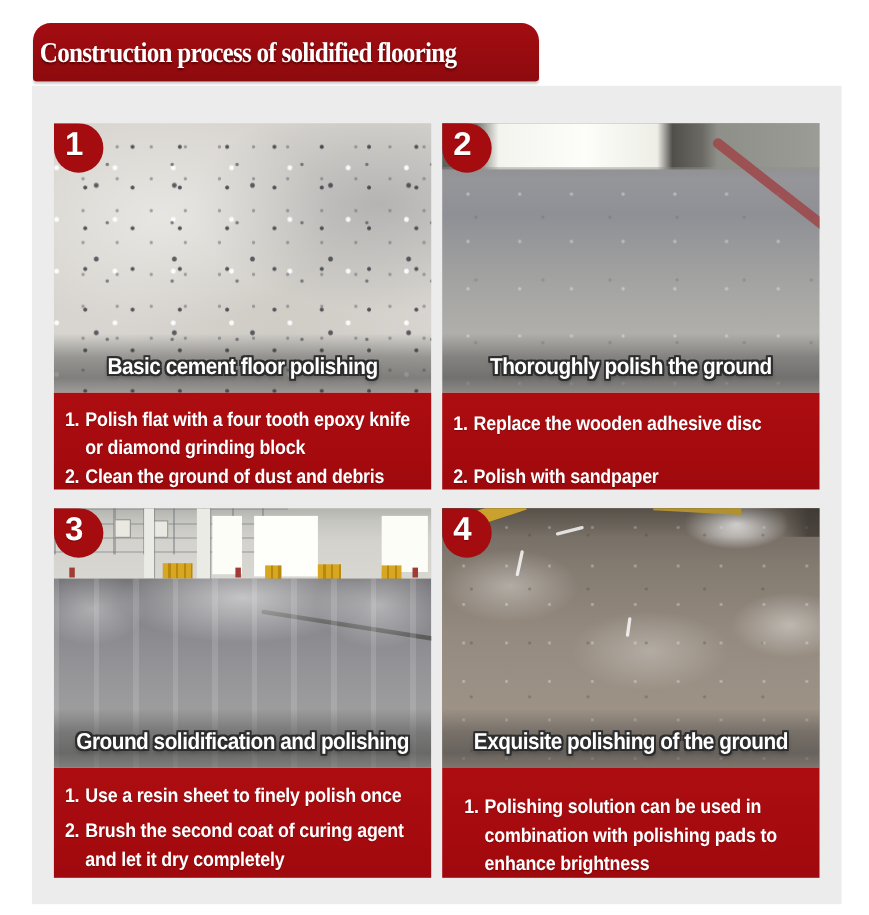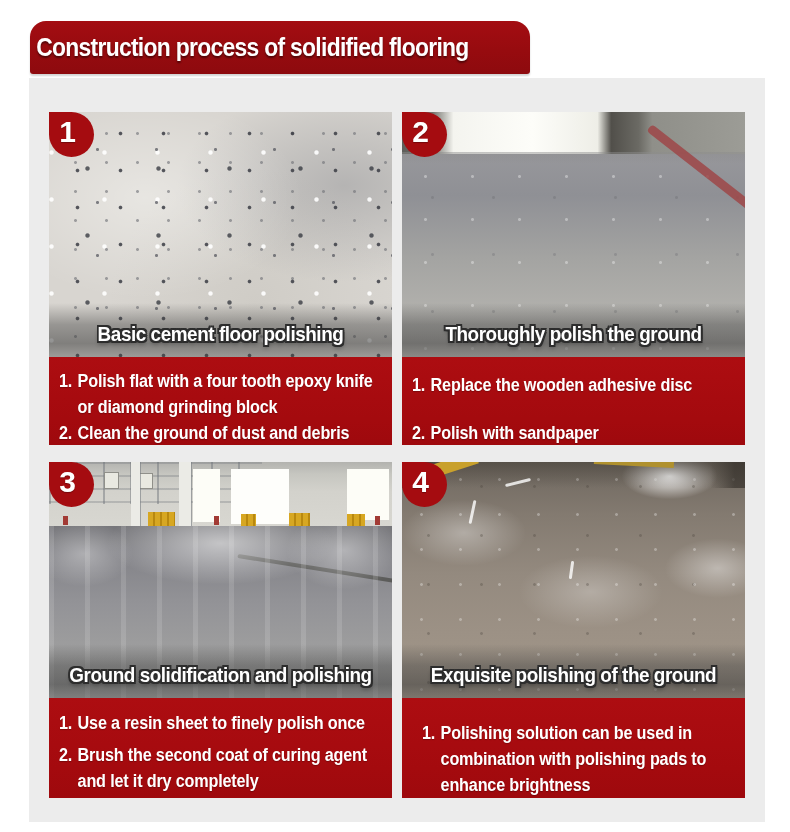--- a/index.html
+++ b/index.html
@@ -7,24 +7,25 @@
     width:790px;height:832px;
     background:#ffffff;
     font-family:"Liberation Sans", sans-serif;
     position:relative;
     overflow:hidden;
   }
   .page{position:absolute;left:0;top:0;width:790px;height:832px;background:#ffffff;}
 
   
   .title-banner{
-    position:absolute;left:30px;top:21px;width:500px;height:53px;
+    position:absolute;left:30px;top:21px;width:460px;height:53px;
     background:linear-gradient(180deg,#a30d12 0%, #970b0f 55%, #8d0a0e 100%);
     border-radius:16px 16px 3px 3px;
     box-shadow:0 2px 2px rgba(0,0,0,0.18);
+    font-family:Liberation Serif, serif;
   }
   .title-banner .title-text{
     display:block;
     color:#fff;font-weight:bold;font-size:26px;letter-spacing:-0.8px;
     line-height:53px;white-space:nowrap;
     padding-left:7px;
     transform:scaleX(0.88);transform-origin:0 50%;
     text-shadow:0 2px 2px rgba(0,0,0,0.45);
   }
 

